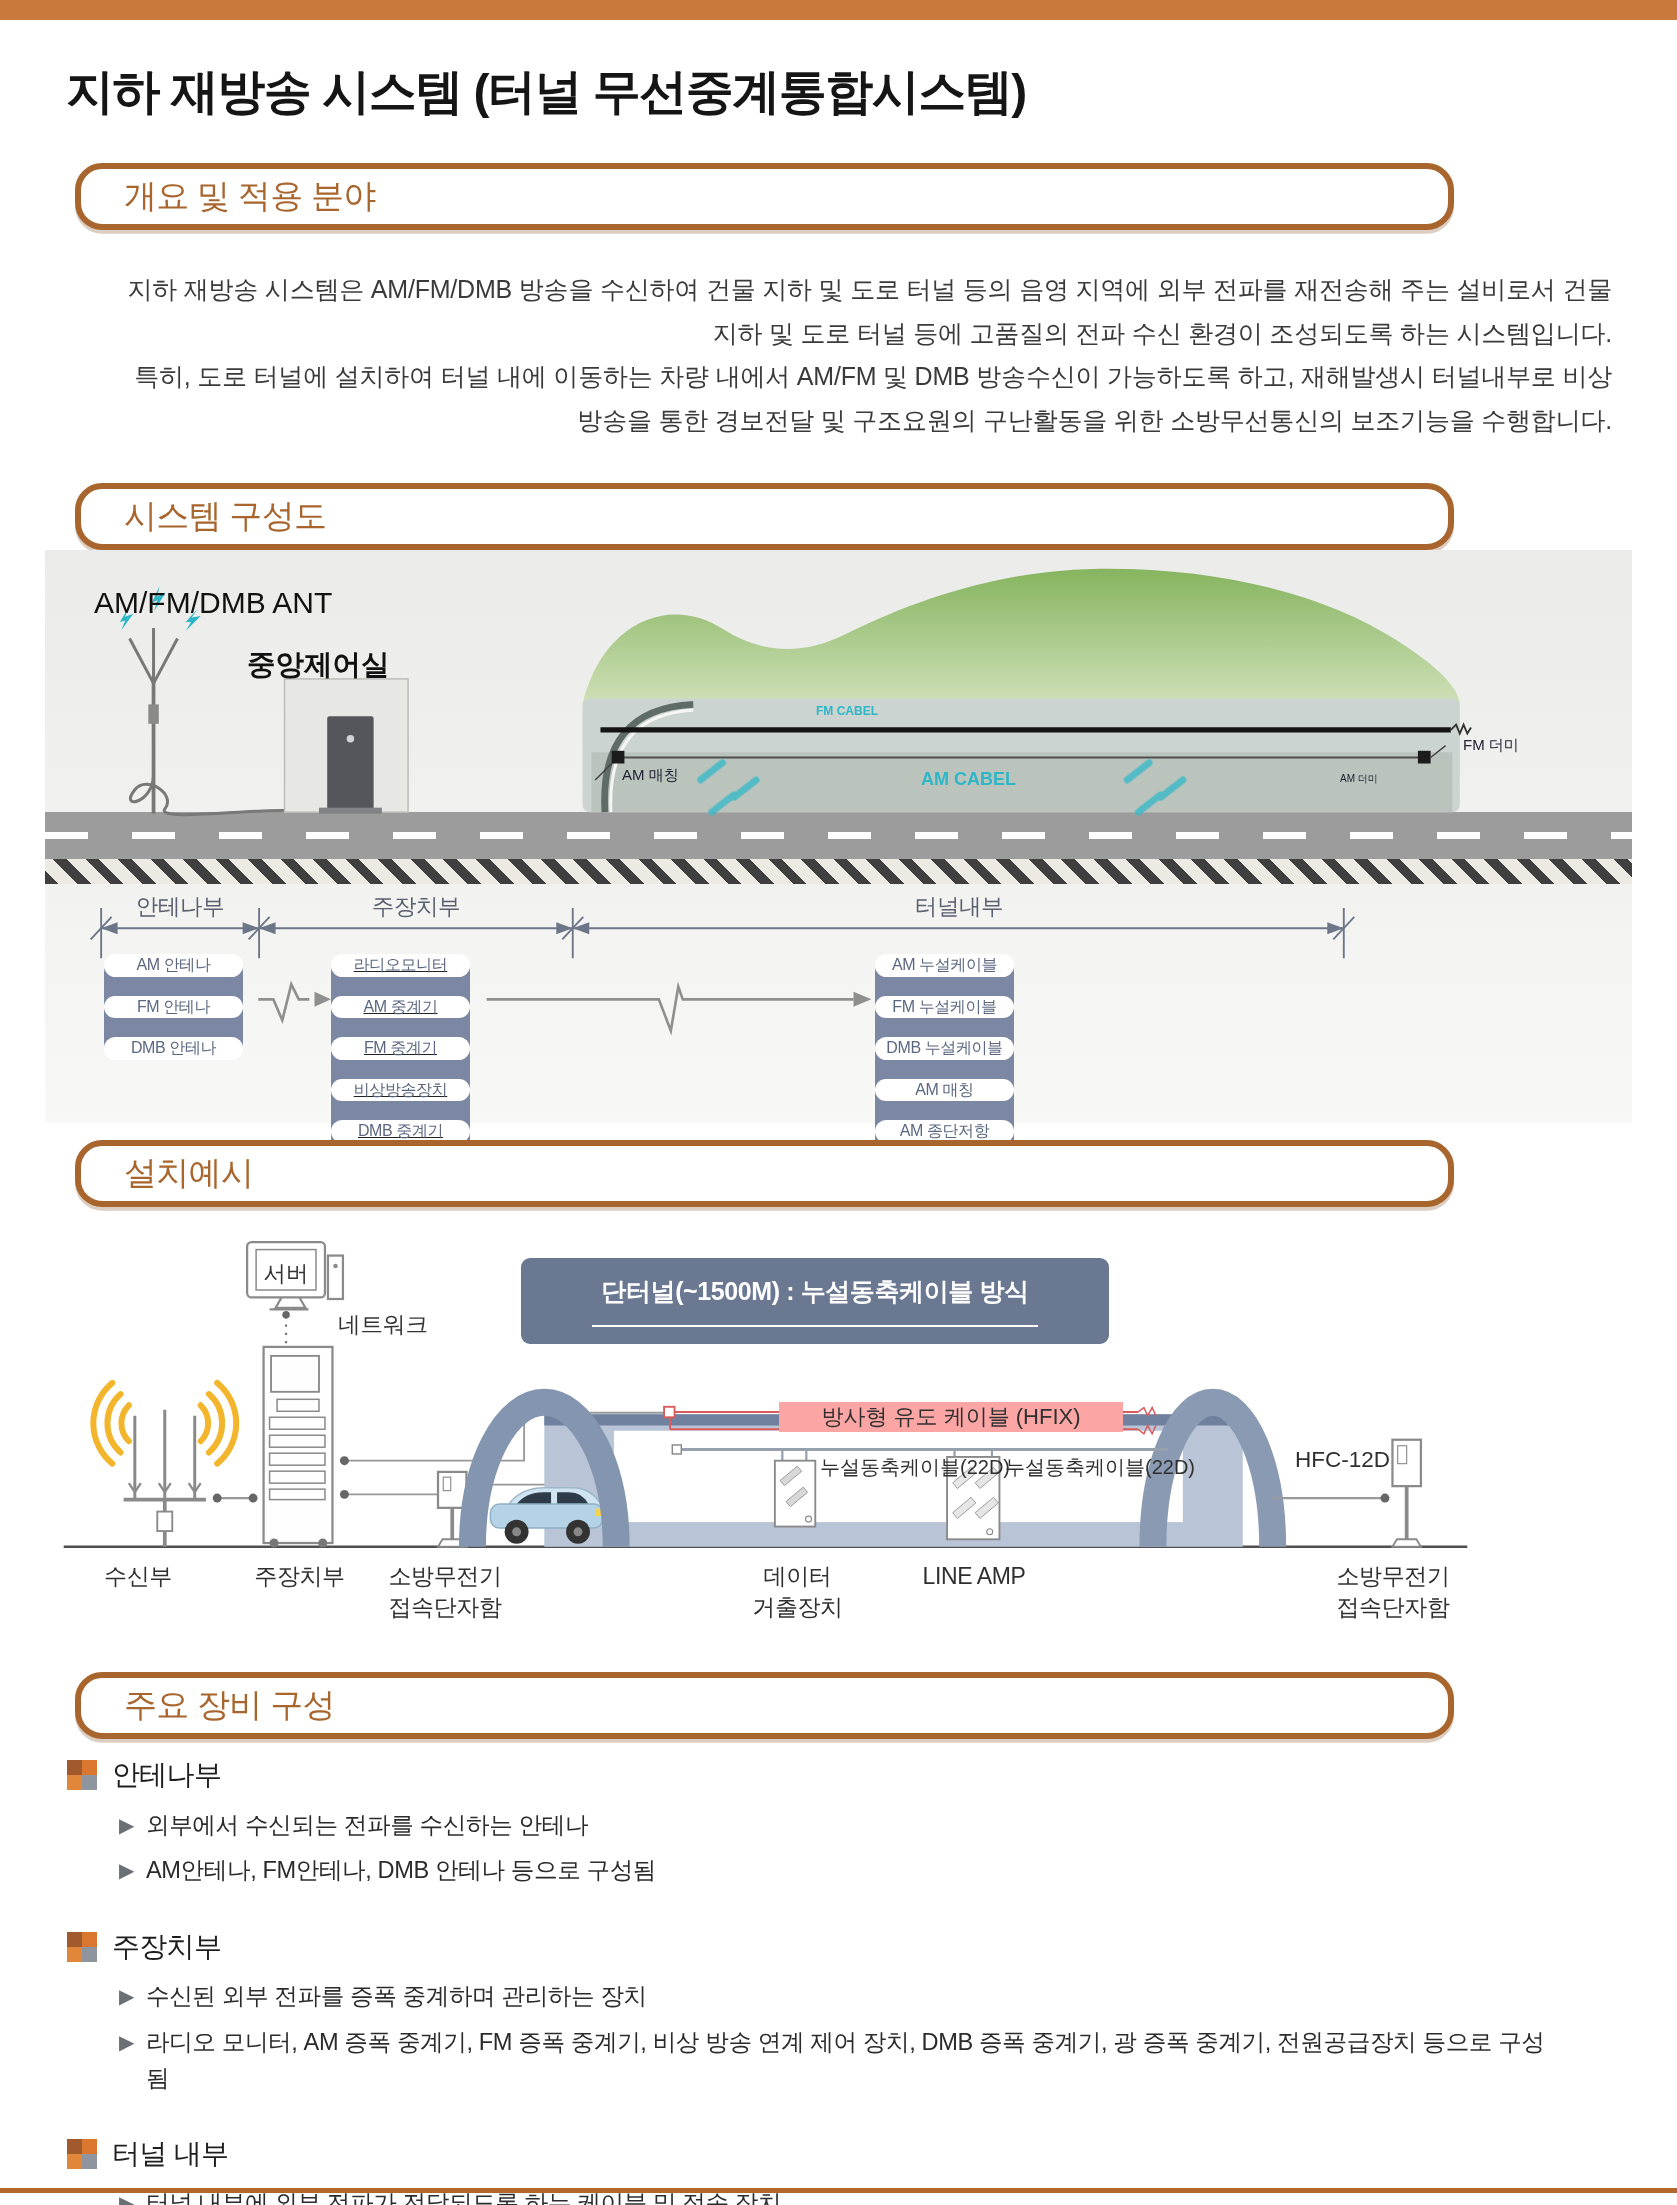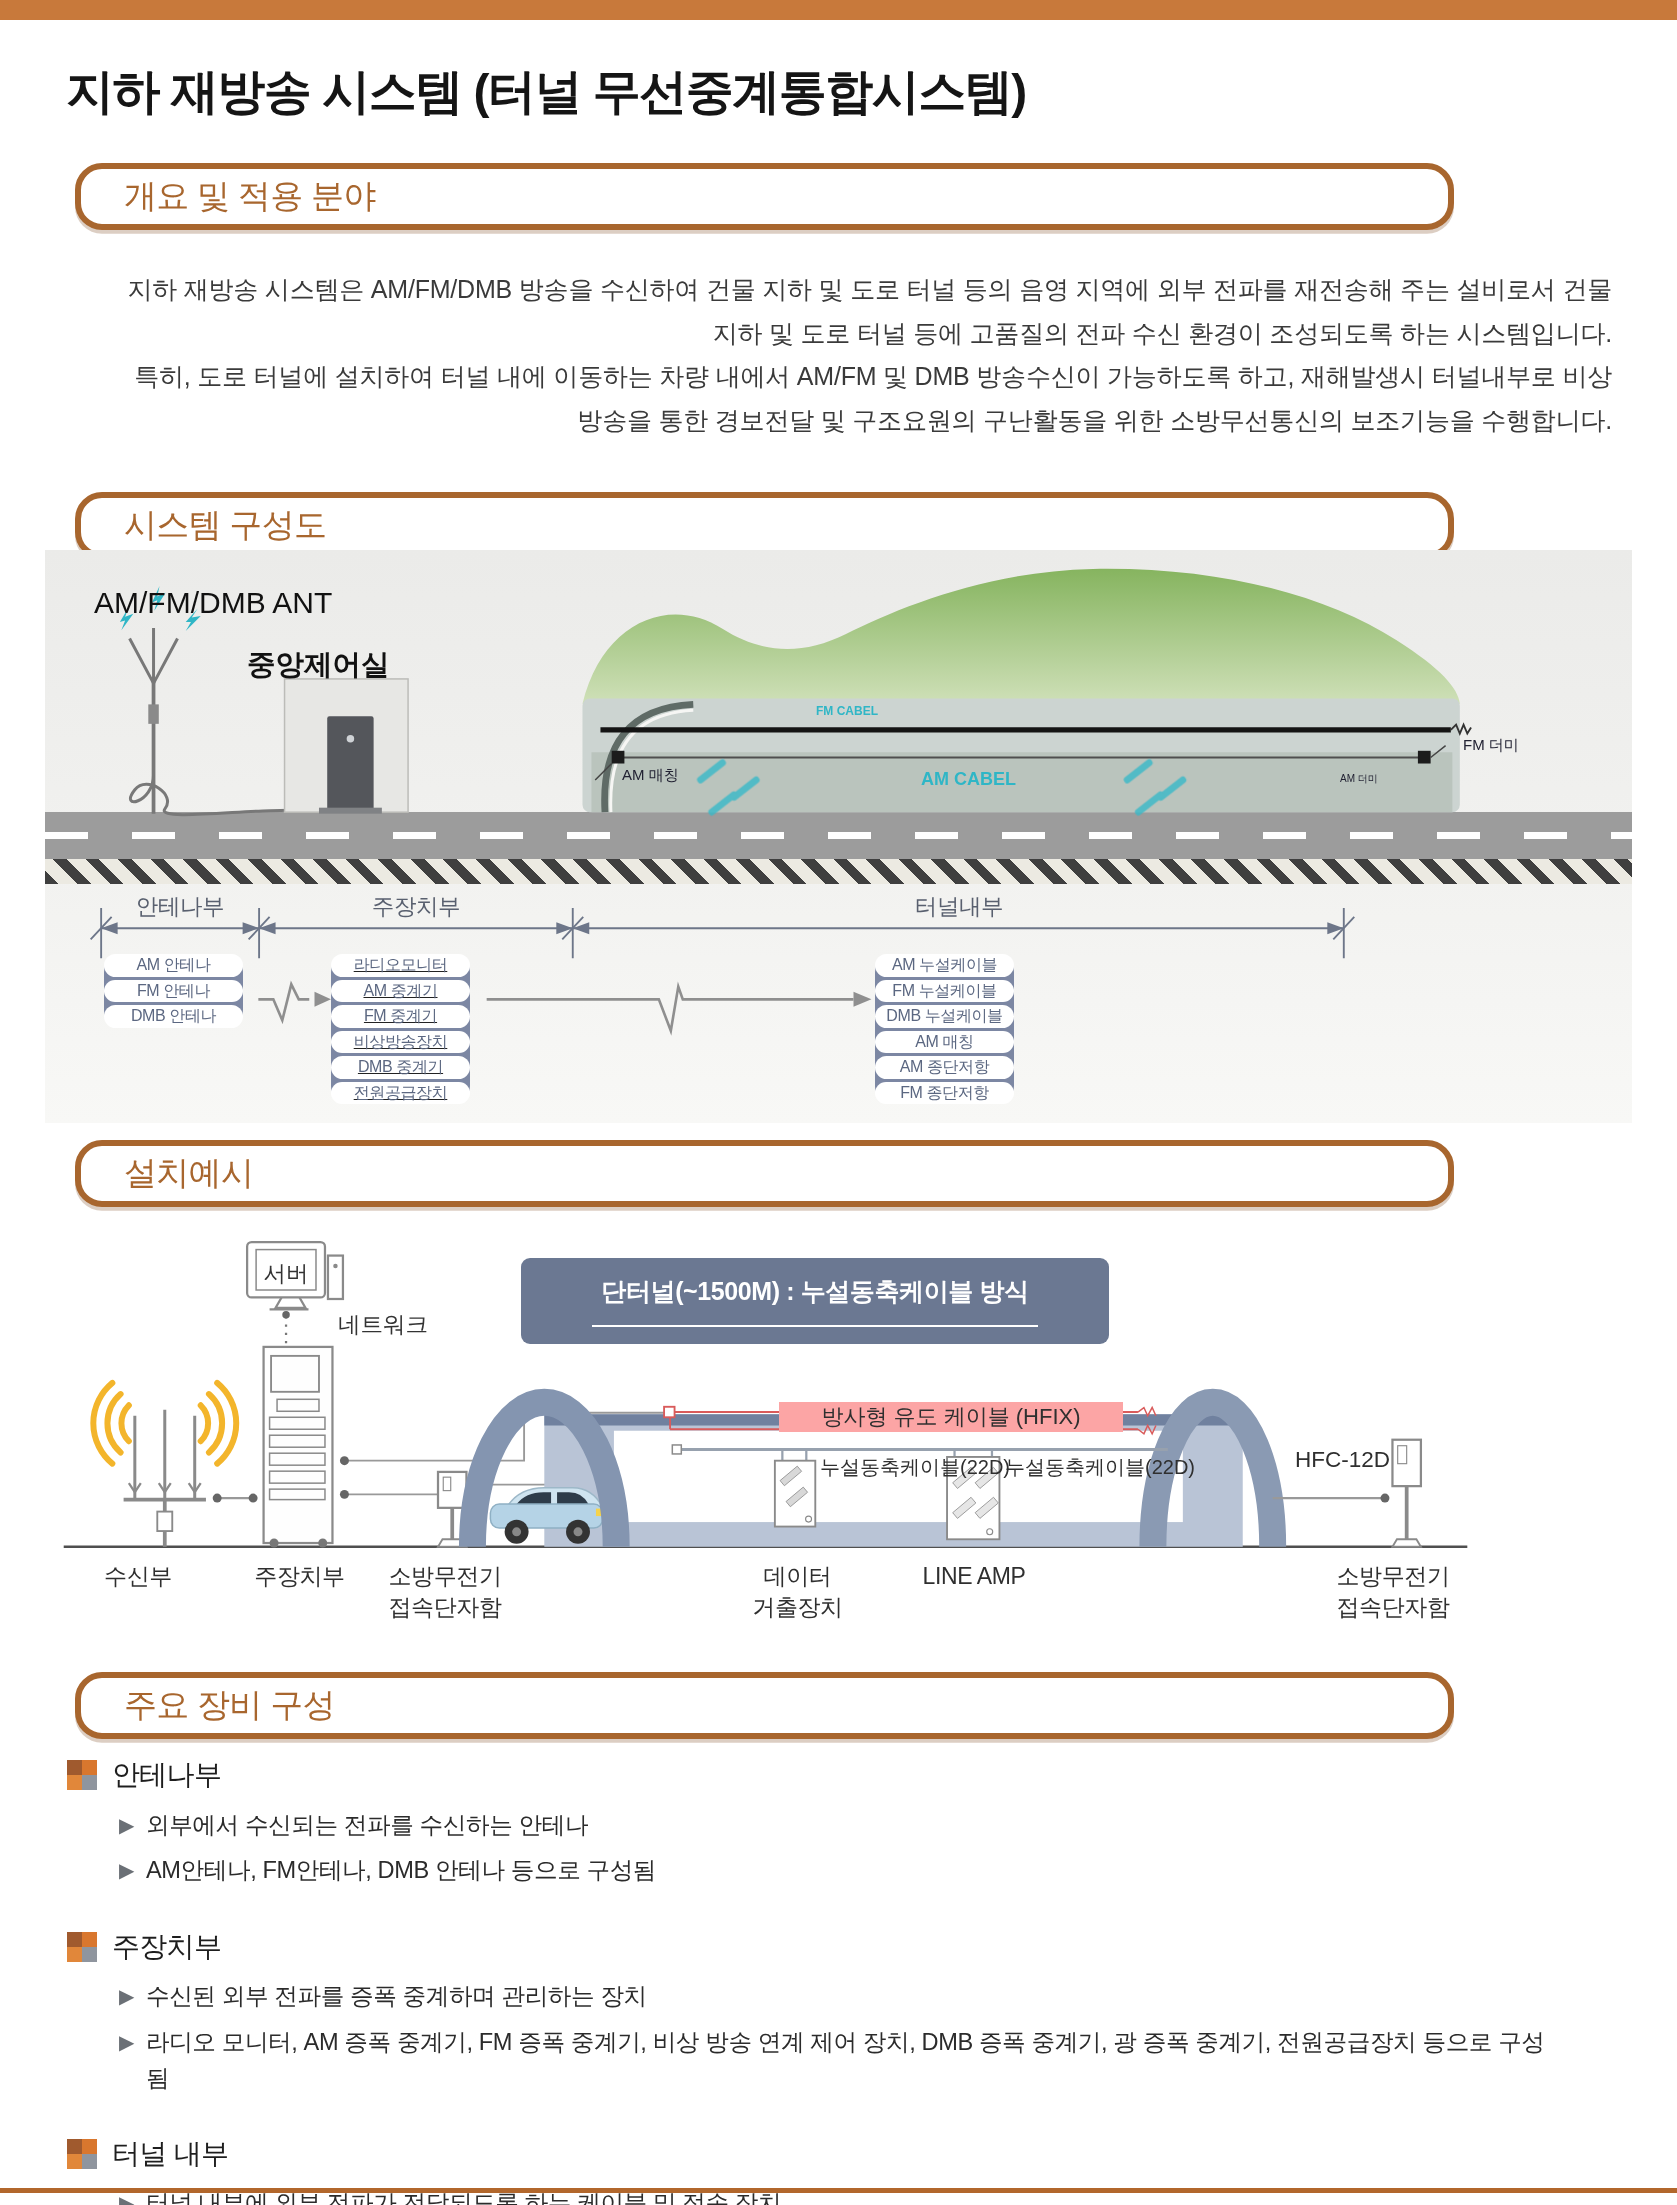--- a/index.html
+++ b/index.html
@@ -19,21 +19,21 @@
   .sys{left:45px;top:550px;width:1587px;height:573px;
        background:linear-gradient(#ebebe9,#f1f1ef 50%,#f8f8f6);}
   .sys-road{position:absolute;left:0;top:262px;width:1587px;height:47px;background:#9c9c9c;}
   .sys-road .dash{position:absolute;left:0;top:20px;width:100%;height:6.7px;
        background:repeating-linear-gradient(90deg,#ffffff 0 43px,rgba(0,0,0,0) 43px 87px);}
   .sys-hatch{position:absolute;left:0;top:309px;width:1587px;height:25px;
        background:repeating-linear-gradient(45deg,#3f3f3f 0 9.7px,#eceae2 9.7px 23px);}
   .lbl{position:absolute;white-space:nowrap;}
   .zone{position:absolute;top:341px;font-size:22.5px;color:#59606f;text-align:center;letter-spacing:-0.4px;}
   .grp{position:absolute;background:#7c87a3;border-radius:18px;padding:0;
-       display:flex;flex-direction:column;gap:3px;width:139px;}
+       display:flex;flex-direction:column;gap:19px;width:139px;}
   .pill{background:#ffffff;border-radius:12px;height:22.5px;line-height:22.5px;text-align:center;
         font-size:16px;color:#5b6781;letter-spacing:-0.4px;}
   .cyan{color:#2fb6c6;font-weight:bold;}
   
   .inst{left:45px;top:1236px;width:1587px;height:382px;}
   .banner{left:521px;top:1258px;width:588px;height:86px;background:#6b7892;border-radius:9px;
           color:#fff;font-size:25px;font-weight:bold;text-align:center;letter-spacing:-0.4px;
           display:flex;flex-direction:column;justify-content:space-evenly;}
   .banner .divider{height:1.5px;background:#fff;margin:0 71px;}
   .blabel{position:absolute;top:1561px;font-size:23px;color:#2f2f2f;text-align:center;line-height:1.35;letter-spacing:-0.4px;}
@@ -60,21 +60,21 @@
   <div class="abs sec-box" style="top:163px;">
     <span class="t">개요 및 적용 분야</span>
   </div>
 
   <div class="abs main-title">지하 재방송 시스템 (터널 무선중계통합시스템)</div>
   <div class="abs para">
     <p>지하 재방송 시스템은 AM/FM/DMB 방송을 수신하여 건물 지하 및 도로 터널 등의 음영 지역에 외부 전파를 재전송해 주는 설비로서 건물 지하 및 도로 터널 등에 고품질의 전파 수신 환경이 조성되도록 하는 시스템입니다.</p>
     <p>특히, 도로 터널에 설치하여 터널 내에 이동하는 차량 내에서 AM/FM 및 DMB 방송수신이 가능하도록 하고, 재해발생시 터널내부로 비상방송을 통한 경보전달 및 구조요원의 구난활동을 위한 소방무선통신의 보조기능을 수행합니다.</p>
   </div>
 
-  <div class="abs sec-box" style="top:483px;margin-top:9px;">
+  <div class="abs sec-box" style="top:483px;">
     <span class="t">시스템 구성도</span>
   </div>
 
   <div class="abs sys">
     <div class="sys-road">
         <div class="dash"></div>
       </div>
     <div class="sys-hatch"></div>
 
     <svg width="1587" height="573" viewBox="0 0 2120 765" style="position:absolute;left:0;top:0;">

